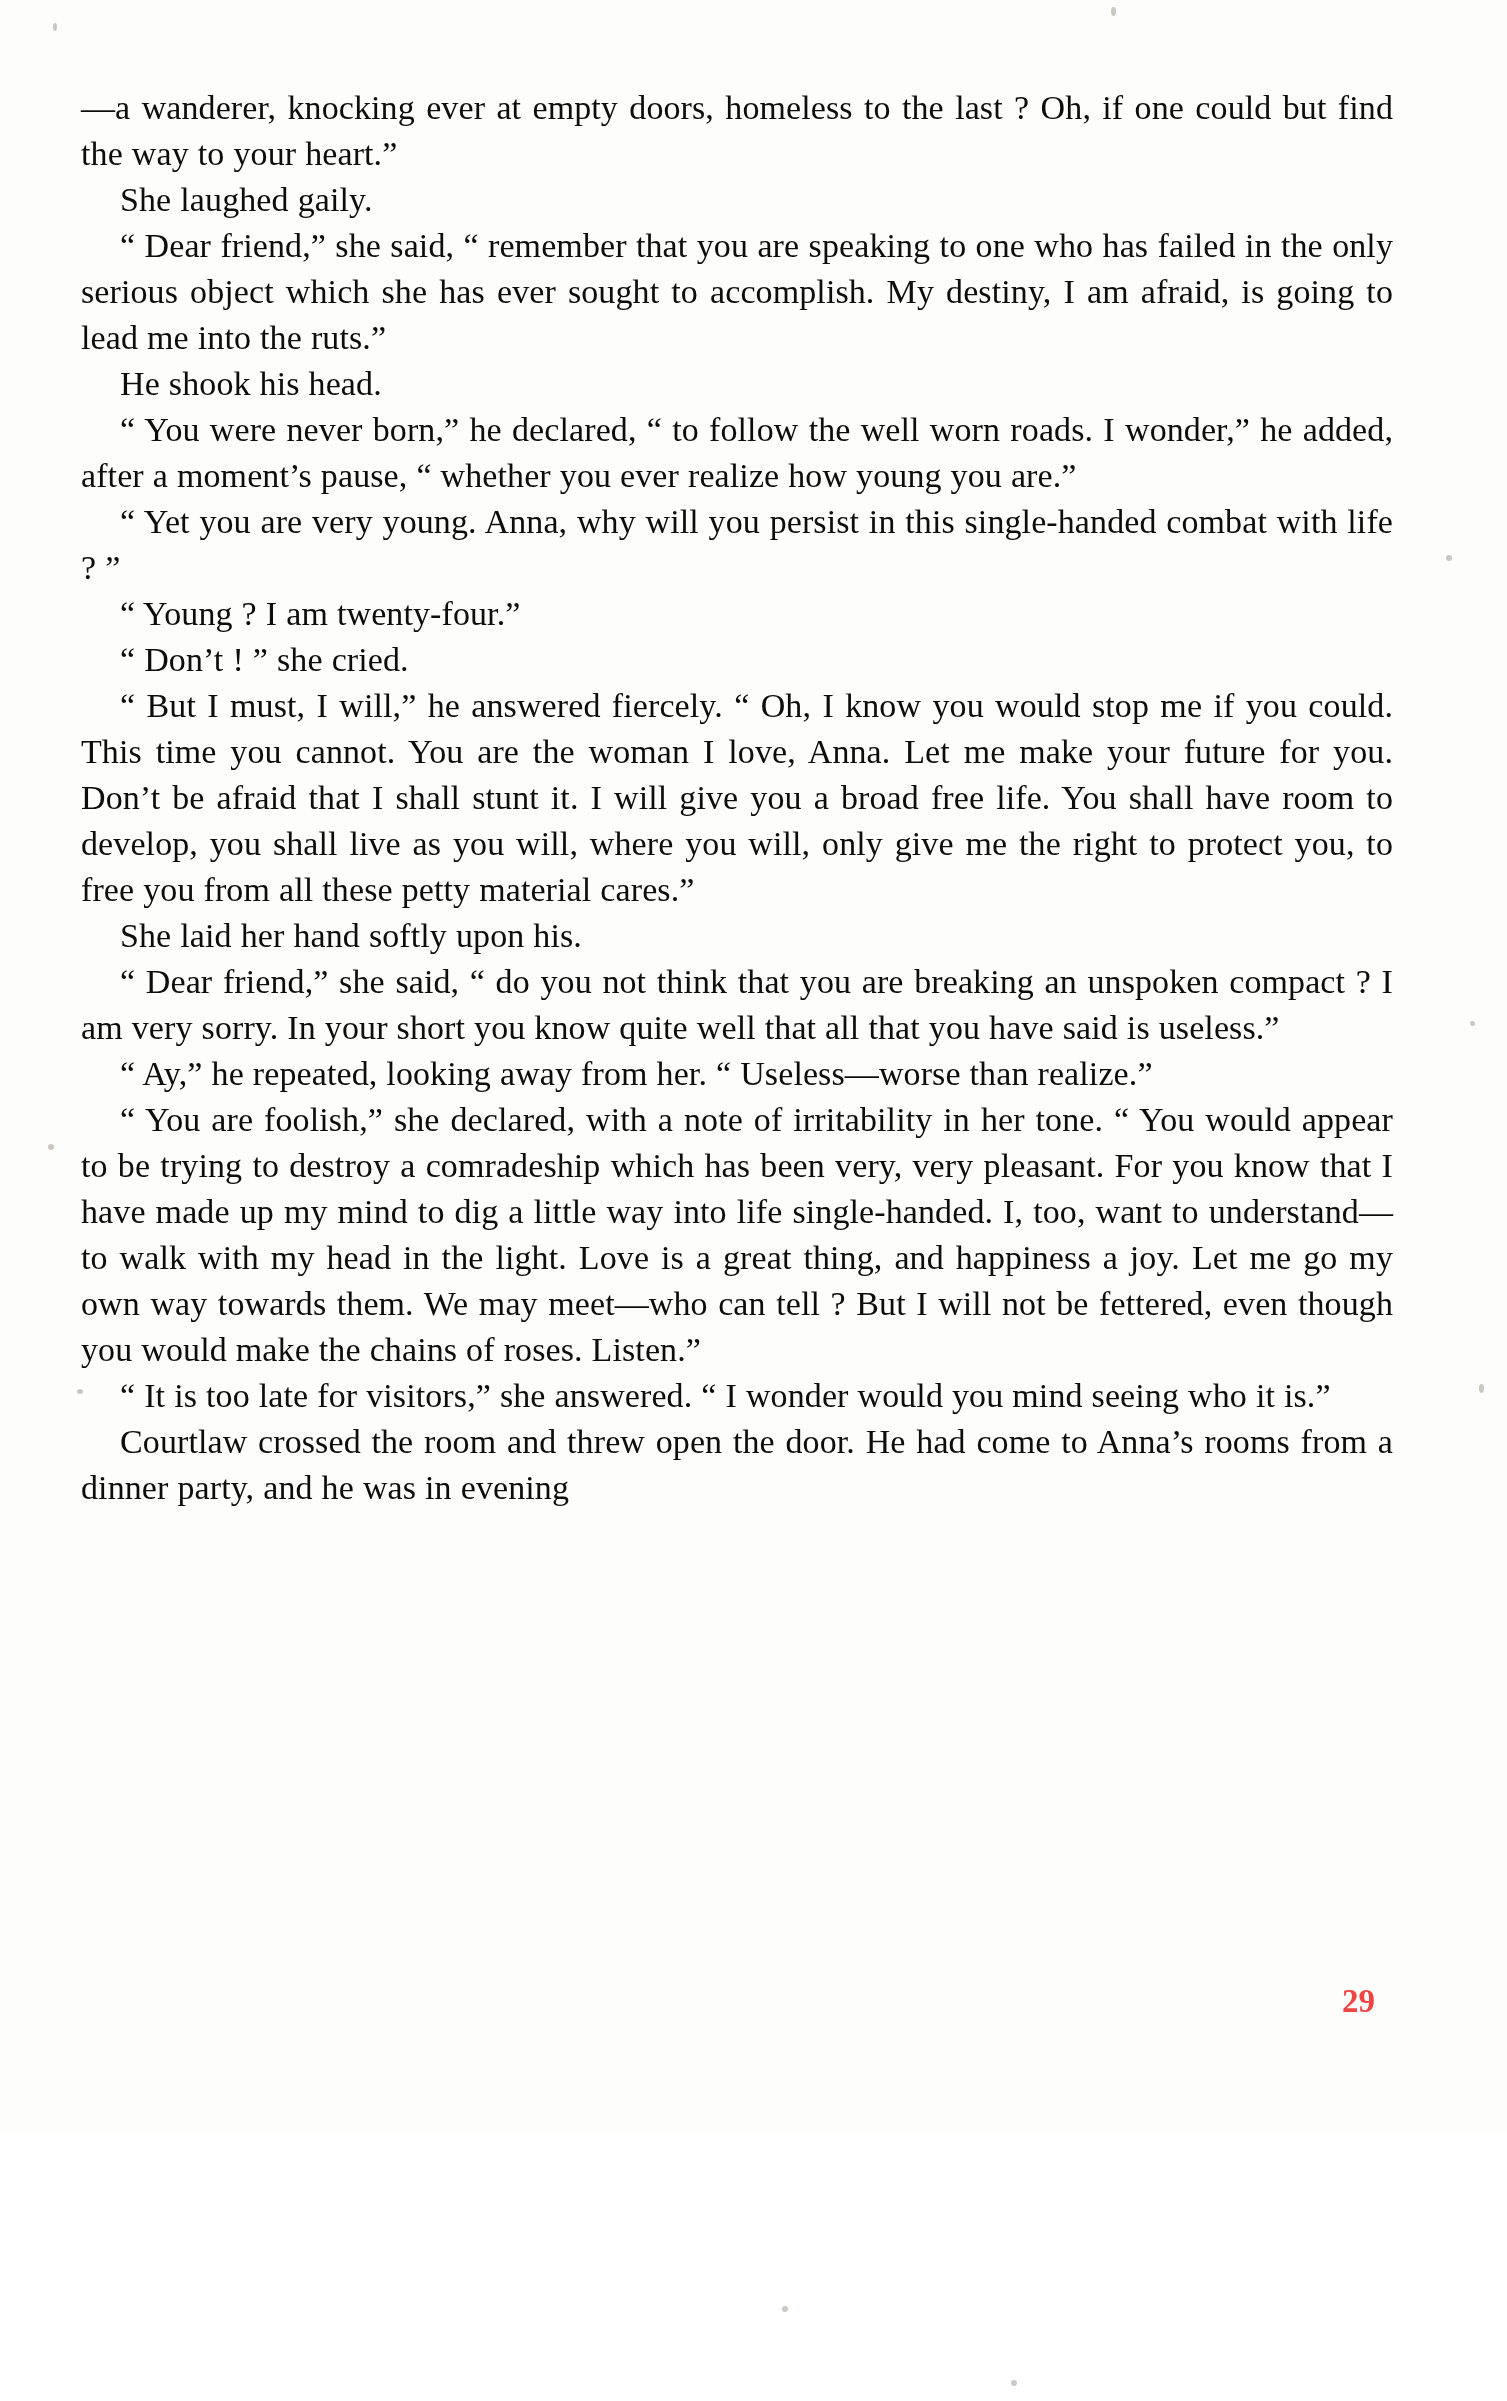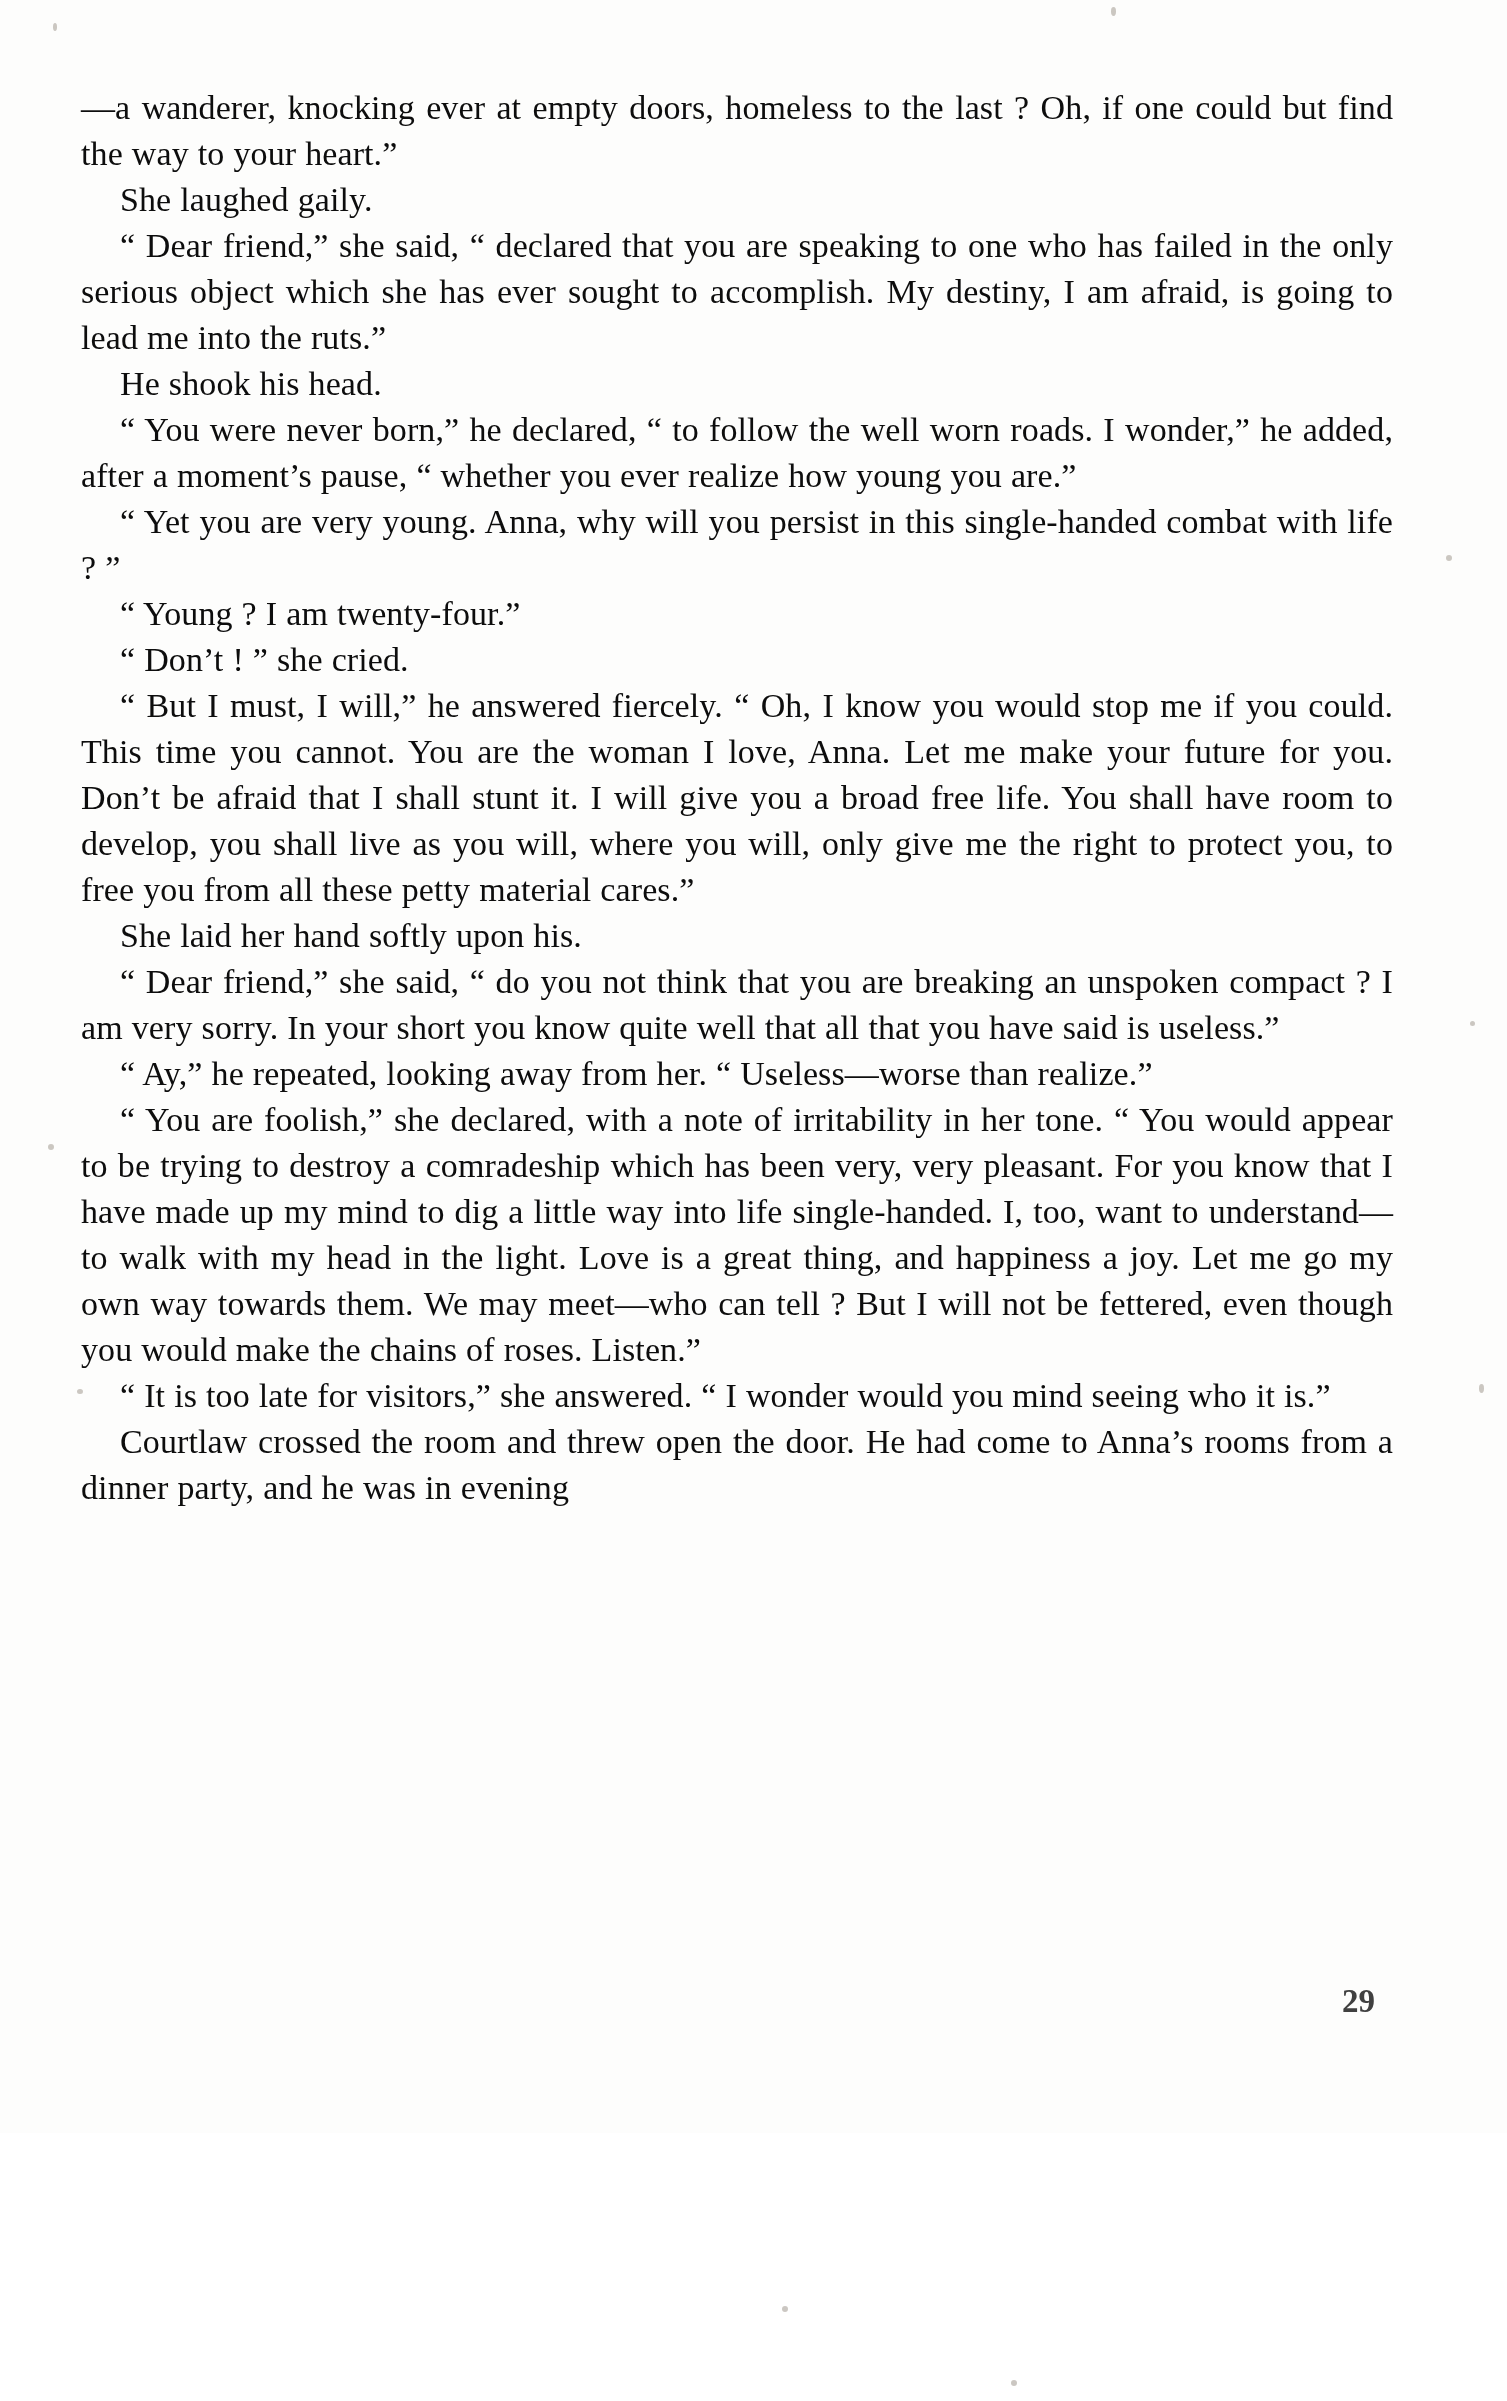--- a/index.html
+++ b/index.html
@@ -43,21 +43,21 @@
   p.para.noindent {
     text-indent: 0;
   }
   .page-number {
     position: absolute;
     right: 132px;
     bottom: 113px;
     font-size: 33px;
     font-weight: bold;
     font-family: "Liberation Serif", serif;
-    color: #404040;
+    color: #ef4444;
   }
   
   .speckle {
     position: absolute;
     background: #b9b4ad;
     border-radius: 50%;
     opacity: 0.75;
   }
 </style>
 </head>
@@ -71,21 +71,21 @@
   <span class="speckle" style="left:48px; top:1144px; width:6.2px; height:6.2px;"></span>
   <span class="speckle" style="left:1470px; top:1021px; width:5.3px; height:5.3px;"></span>
   <span class="speckle" style="left:1479px; top:1384px; width:5.3px; height:8.8px;"></span>
   <span class="speckle" style="left:77px; top:1389px; width:6.2px; height:5.3px;"></span>
   <span class="speckle" style="left:782px; top:2306px; width:6.2px; height:6.2px;"></span>
   <span class="speckle" style="left:1011px; top:2380px; width:6.2px; height:6.2px;"></span>
 
   <div class="text-block">
     <p class="para noindent">—a wanderer, knocking ever at empty doors, homeless to the last ?   Oh, if one could but find the way to your heart.”</p>
     <p class="para indent">She laughed gaily.</p>
-    <p class="para indent">“ Dear friend,” she said, “ declared that you are speaking to one who has failed in the only serious object which she has ever sought to accomplish.   My destiny, I am afraid, is going to lead me into the ruts.”</p>
+    <p class="para indent">“ Dear friend,” she said, “ remember that you are speaking to one who has failed in the only serious object which she has ever sought to accomplish.   My destiny, I am afraid, is going to lead me into the ruts.”</p>
     <p class="para indent">He shook his head.</p>
     <p class="para indent">“ You were never born,” he declared, “ to follow the well worn roads.   I wonder,” he added, after a moment’s pause, “ whether you ever realize how young you are.”</p>
     <p class="para indent">“ Yet you are very young.   Anna, why will you persist in this single-handed combat with life ? ”</p>
     <p class="para indent">“ Young ?   I am twenty-four.”</p>
     <p class="para indent">“ Don’t ! ” she cried.</p>
     <p class="para indent">“ But I must, I will,” he answered fiercely.   “ Oh, I know you would stop me if you could.   This time you cannot.   You are the woman I love, Anna.   Let me make your future for you. Don’t be afraid that I shall stunt it.   I will give you a broad free life.   You shall have room to develop, you shall live as you will, where you will, only give me the right to protect you, to free you from all these petty material cares.”</p>
     <p class="para indent">She laid her hand softly upon his.</p>
     <p class="para indent">“ Dear friend,” she said, “ do you not think that you are breaking an unspoken compact ?   I am very sorry.   In your short you know quite well that all that you have said is useless.”</p>
     <p class="para indent">“ Ay,” he repeated, looking away from her.   “ Useless—worse than realize.”</p>
     <p class="para indent">“ You are foolish,” she declared, with a note of irritability in her tone.   “ You would appear to be trying to destroy a comradeship which has been very, very pleasant.   For you know that I have made up my mind to dig a little way into life single-handed. I, too, want to understand—to walk with my head in the light. Love is a great thing, and happiness a joy.   Let me go my own way towards them.   We may meet—who can tell ?   But I will not be fettered, even though you would make the chains of roses. Listen.”</p>

